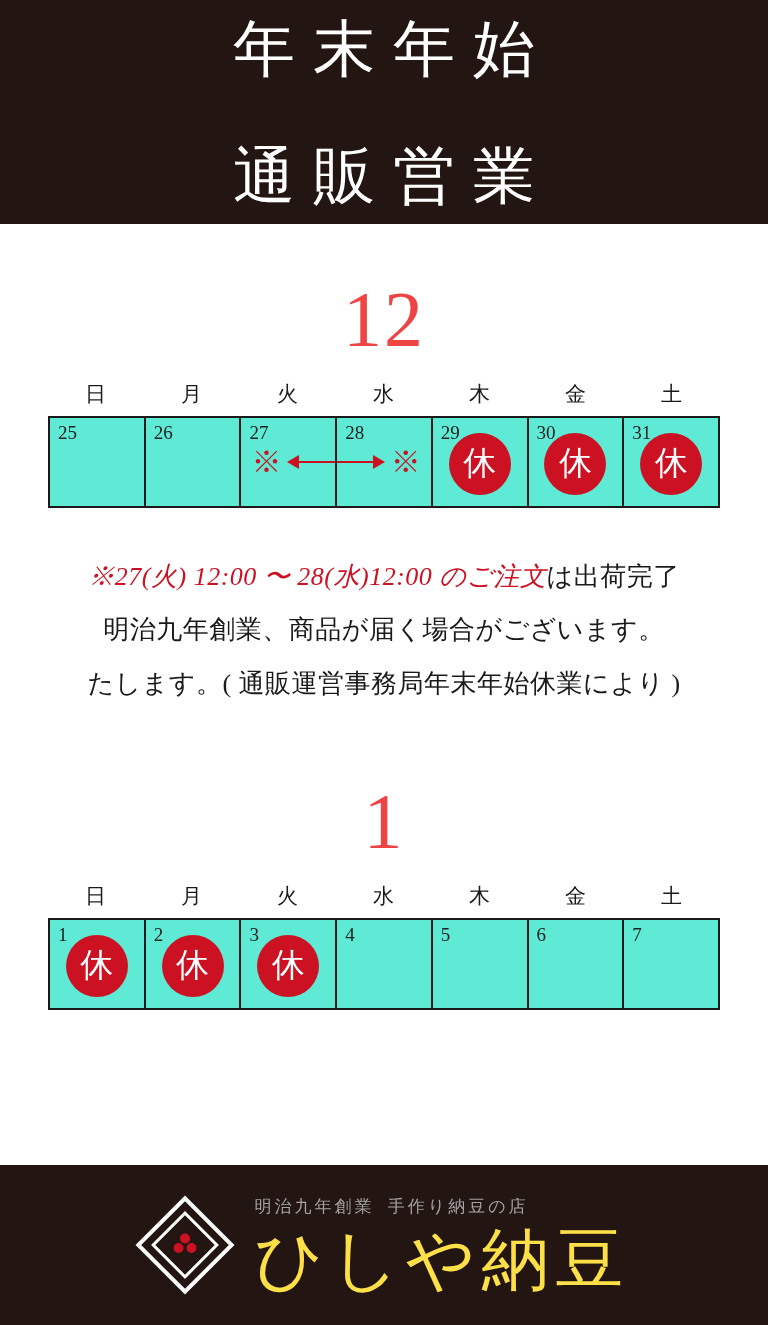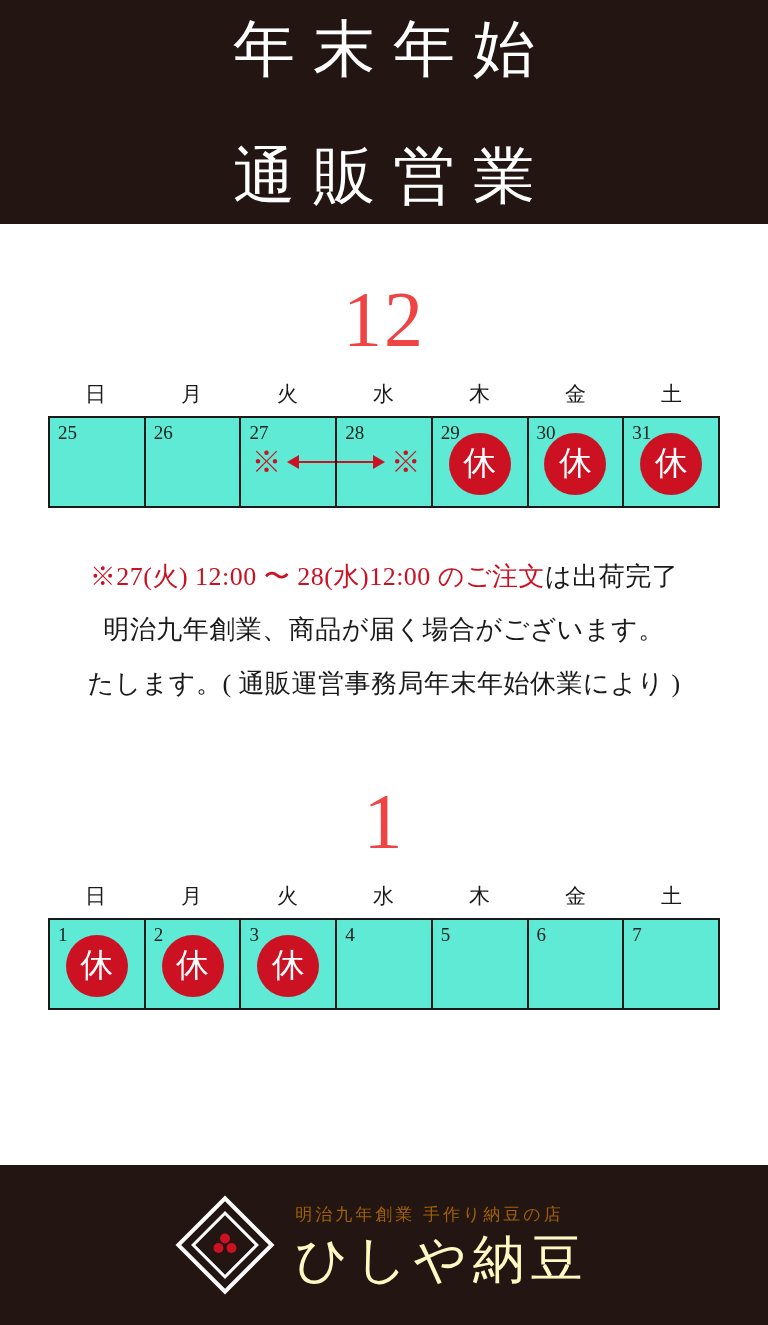--- a/index.html
+++ b/index.html
@@ -172,20 +172,21 @@
     text-align: center;
   }
   .note-line {
     font-size: 26px;
     line-height: 2.05;
     letter-spacing: 0.5px;
     color: #1a1a1a;
   }
   .note-line .red {
     color: #cc1122;
+    font-style: italic;
   }
 
   
   .footer {
     position: absolute;
     bottom: 0;
     left: 0;
     width: 100%;
     height: 160px;
     background: #231511;
@@ -230,30 +231,30 @@
     transform: translate(-50%, -50%);
     width: 26px;
     height: 26px;
   }
   .logo-text {
     display: flex;
     flex-direction: column;
     justify-content: center;
   }
   .brand-tagline {
-    color: #a16207;
+    color: #a3a3a3;
     font-size: 17px;
     letter-spacing: 3px;
     margin-bottom: 6px;
     white-space: nowrap;
-    font-family: Liberation Sans, sans-serif;
+    font-family: Liberation Mono, monospace;
   }
   .brand-name {
-    color: #fef9c3;
-    font-size: 52px;
+    color: #fde047;
+    font-size: 68px;
     letter-spacing: 6px;
     line-height: 1.05;
     white-space: nowrap;
     font-family: "DejaVu Serif", "Liberation Serif", serif;
   }
 </style>
 </head>
 <body>
 
 <div class="header">

